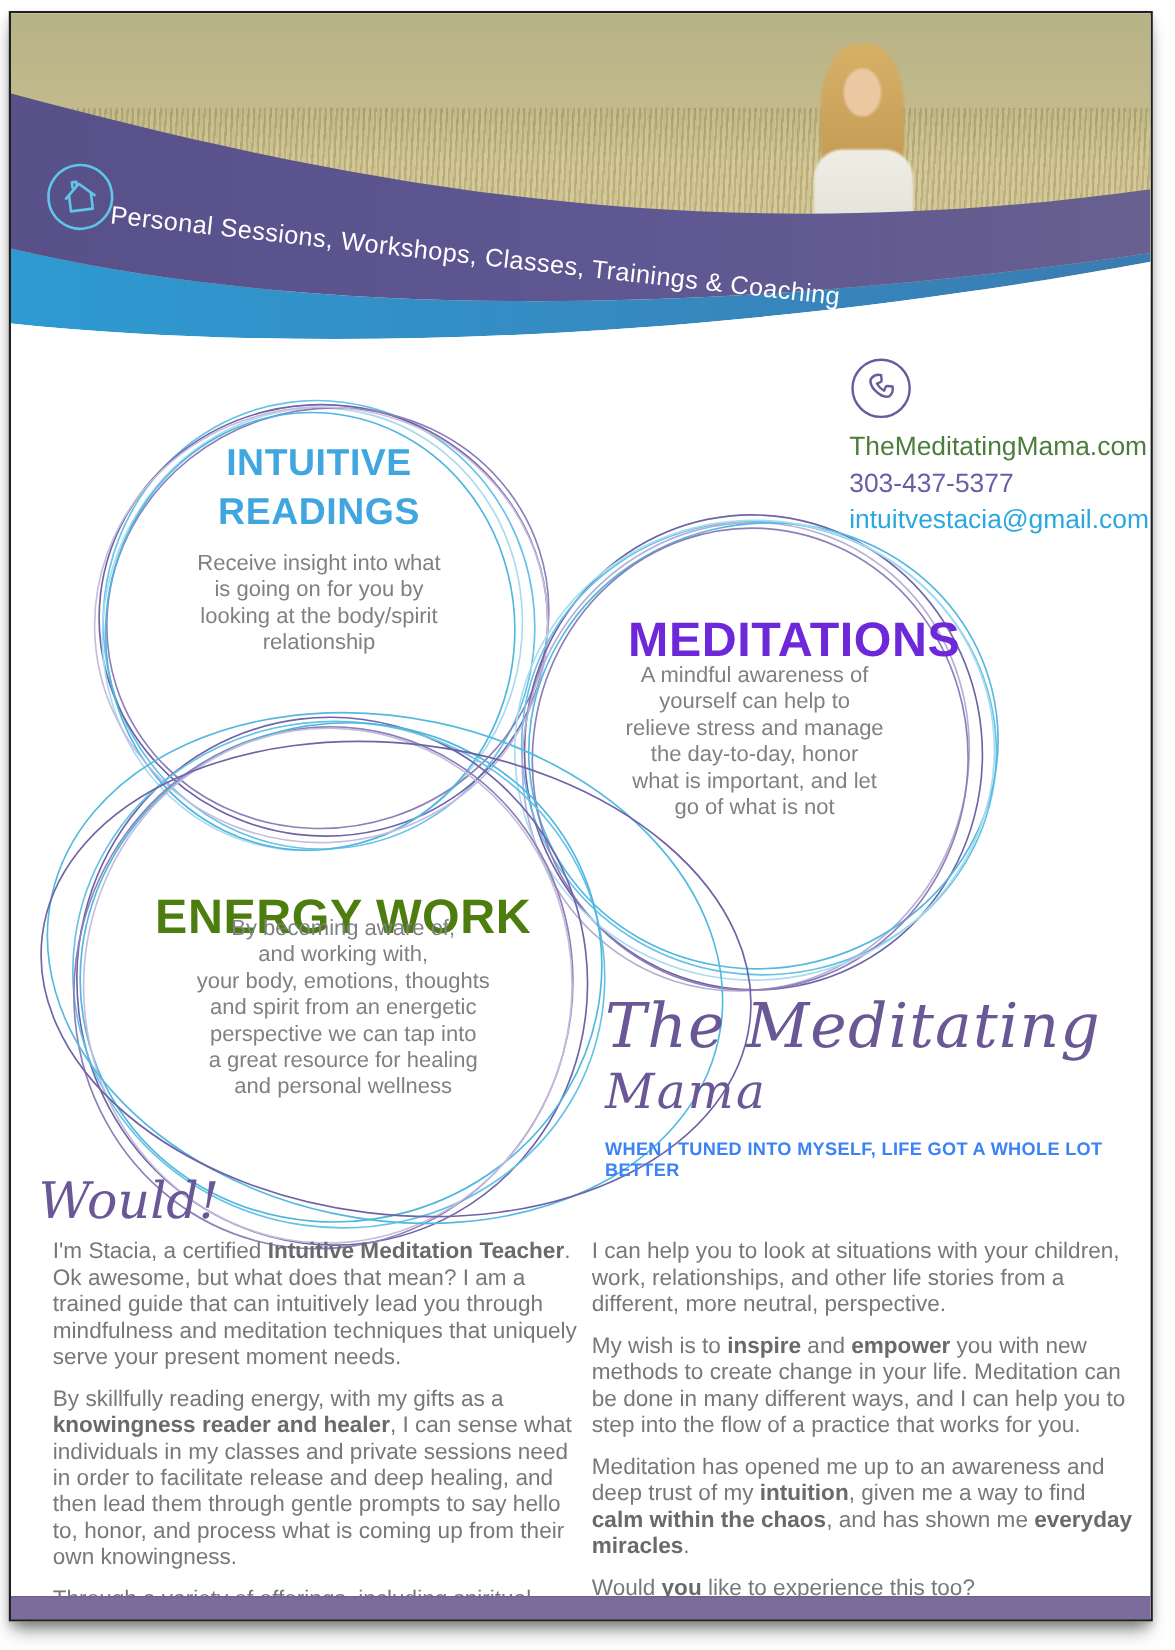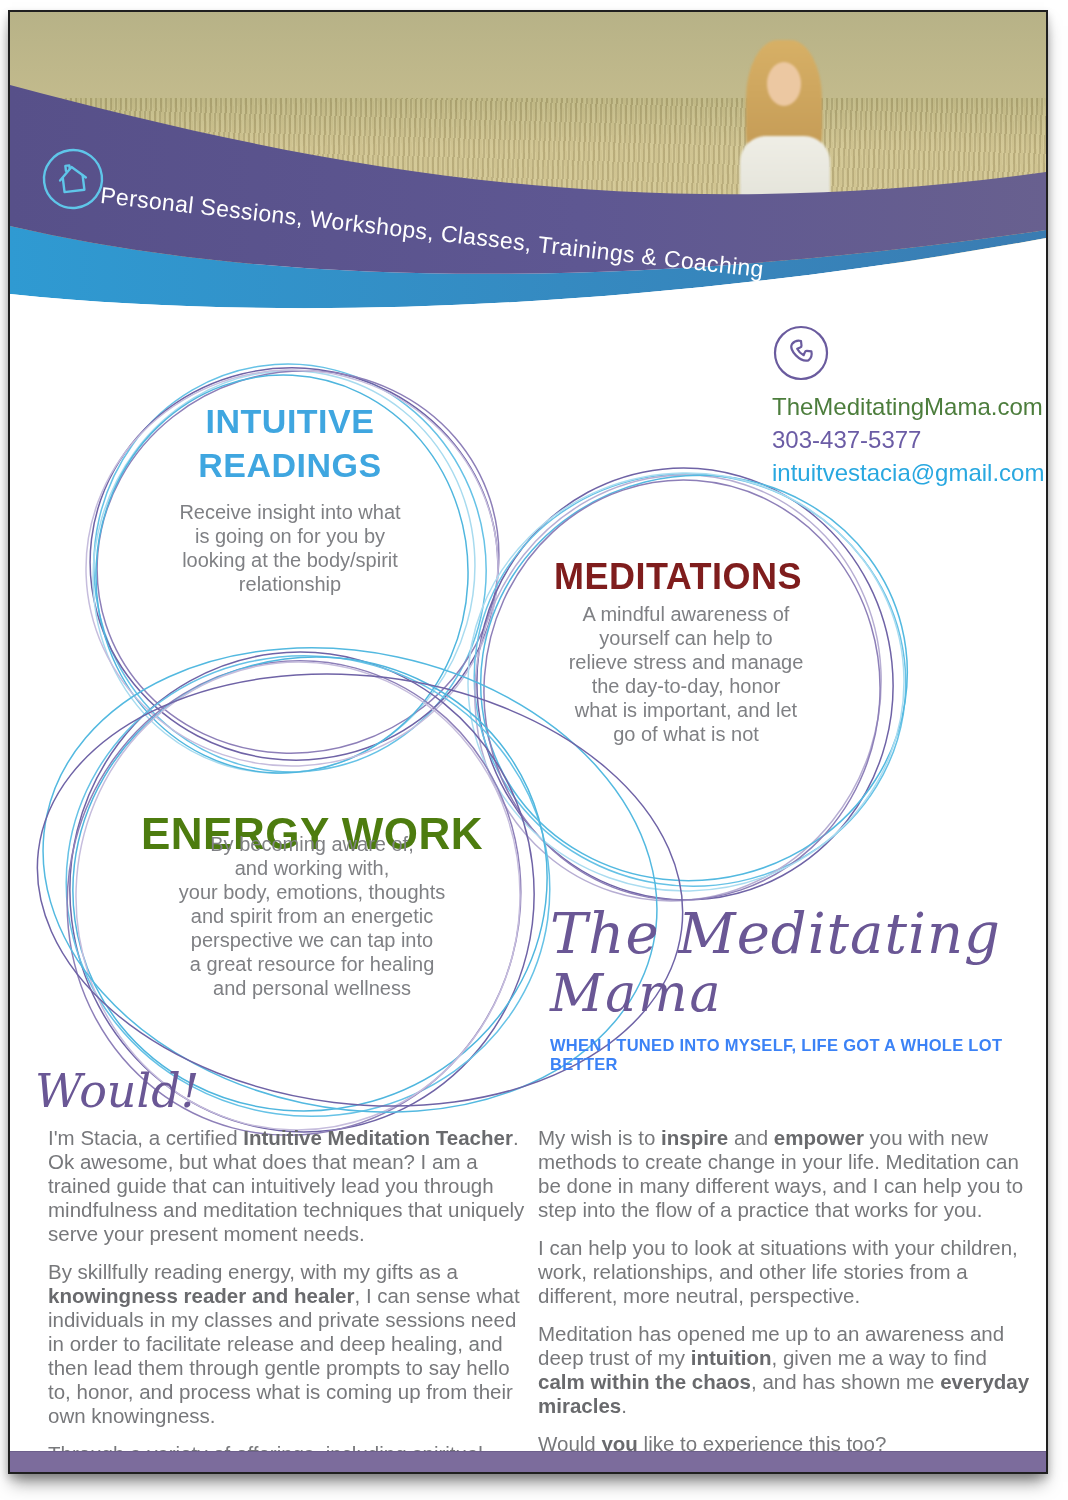--- a/index.html
+++ b/index.html
@@ -43,38 +43,38 @@
     color:#ffffff;font-size:23px;letter-spacing:.4px;white-space:nowrap;}
 
   
   .venn{position:absolute;left:0;top:0;width:1036px;height:1460px;pointer-events:none;}
   .circle-title{position:absolute;transform:translateX(-50%);text-align:center;font-weight:bold;
     line-height:1.28;letter-spacing:.5px;}
   .circle-desc{position:absolute;transform:translateX(-50%);text-align:center;color:#7f8084;
     font-size:20px;line-height:24px;white-space:pre-line;}
   .t-ir{left:280px;top:388px;width:270px;font-size:34px;color:#3fa6e0;}
   .d-ir{left:280px;top:488px;width:280px;}
-  .t-med{left:668px;top:542px;width:320px;font-size:36px;color:#7f1d1d;}
+  .t-med{left:712px;top:542px;width:320px;font-size:44px;color:#6d28d9;}
   .d-med{left:676px;top:590px;width:290px;}
   .t-ew{left:302px;top:774px;width:380px;font-size:44px;color:#4d7c0f;margin-top:20px;}
   .d-ew{left:302px;top:820px;width:330px;}
 
   
   .contact{position:absolute;left:762px;top:312px;}
   .phone-badge{width:58px;height:58px;display:block;}
   .contact .lines{margin-top:8px;font-size:24px;line-height:33px;}
   .c-web{color:#4c7d3c;}
   .c-phone{color:#6b5ca5;}
   .c-email{color:#29a8e0;}
 
   
   .logo{position:absolute;left:540px;top:892px;width:466px;}
   .script{font-family:"DejaVu Serif",serif;font-style:italic;color:#6a5795;}
   .logo .l1{font-size:56px;line-height:60px;letter-spacing:1px;}
-  .logo .l2{font-size:52px;line-height:58px;letter-spacing:2px;}
+  .logo .l2{font-size:44px;line-height:58px;letter-spacing:2px;}
   .logo .tagline{margin-top:14px;font-size:16.5px;font-weight:bold;color:#3b82f6;letter-spacing:.3px;}
 
   
   .hello{position:absolute;left:25px;top:1052px;font-size:46px;color:#6a5795;}
   .col{position:absolute;top:1114px;color:#77787b;font-size:20.5px;line-height:24px;}
   .col-left{left:38px;width:480px;}
   .col-right{left:528px;width:494px;}
   .para{margin:0 0 14px 0;white-space:pre-line;}
   .para .b{font-weight:bold;color:#696a6d;}
 
@@ -197,21 +197,21 @@
     <div class="hello script">Would!</div>
 
     <div class="col col-left">
       <p class="para"><span>I'm Stacia, a certified </span><span class="b">Intuitive Meditation Teacher</span><span>.
 Ok awesome, but what does that mean? I am a trained guide that can intuitively lead you through mindfulness and meditation techniques that uniquely serve your present moment needs.</span></p>
       <p class="para"><span>By skillfully reading energy, with my gifts as a </span><span class="b">knowingness reader and healer</span><span>, I can sense what individuals in my classes and private sessions need in order to facilitate release and deep healing, and then lead them through gentle prompts to say hello to, honor, and process what is coming up from their own knowingness.</span></p>
       <p class="para"><span>Through a variety of offerings, including spiritual coaching,</span></p>
     </div>
 
     <div class="col col-right">
+      <p class="para"><span>I can help you to look at situations with your children, work, relationships, and other life stories from a different, more neutral, perspective.</span></p>
       <p class="para"><span>My wish is to </span><span class="b">inspire</span><span> and </span><span class="b">empower</span><span> you with new methods to create change in your life. Meditation can be done in many different ways, and I can help you to step into the flow of a practice that works for you.</span></p>
-      <p class="para"><span>I can help you to look at situations with your children, work, relationships, and other life stories from a different, more neutral, perspective.</span></p>
       <p class="para"><span>Meditation has opened me up to an awareness and deep trust of my </span><span class="b">intuition</span><span>, given me a way to find </span><span class="b">calm within the chaos</span><span>, and has shown me </span><span class="b">everyday miracles</span><span>.</span></p>
       <p class="para"><span>Would </span><span class="b">you</span><span> like to experience this too?</span></p>
     </div>
 
     <div class="bottom-bar"></div>
   </div>
 </div>
 
 </body></html>

